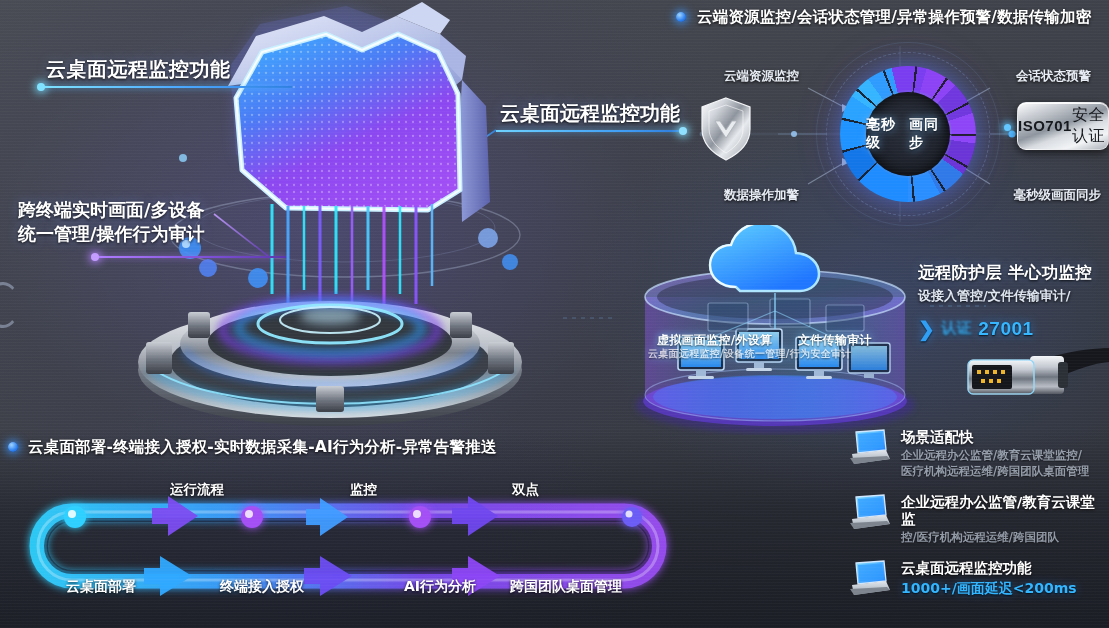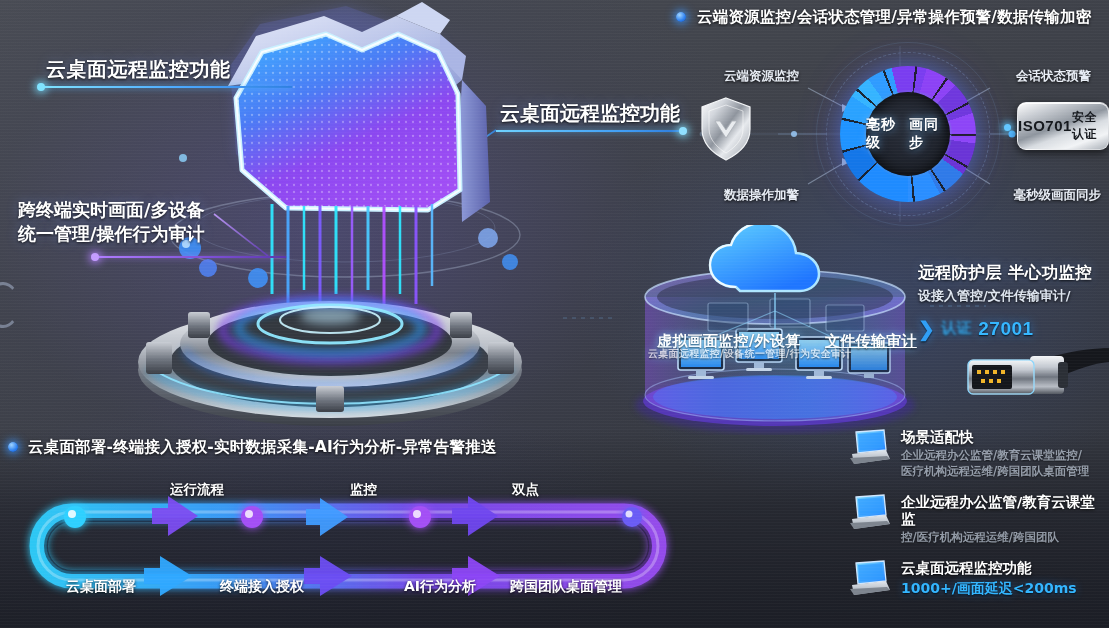--- a/index.html
+++ b/index.html
@@ -142,41 +142,41 @@
   #shield{ position:absolute; left:8px; top:52px; width:56px; height:66px; }
   
   #iso-badge{
     position:absolute; right:0px; top:58px; width:92px; height:48px; border-radius:9px;
     background:linear-gradient(160deg,#fdfdfd 0%, #c9cdd3 22%, #8e959e 48%, #d8dce1 62%, #f2f4f6 80%, #a8aeb6 100%);
     box-shadow:0 3px 8px rgba(0,0,0,.6), inset 0 1px 0 rgba(255,255,255,.9);
     display:flex; align-items:center; justify-content:center;
     border:1px solid rgba(255,255,255,.55);
   }
   #iso-badge .l1{ font-size:15px; font-weight:bold; color:#15181d; letter-spacing:.5px; line-height:1.05; }
-  #iso-badge .l2{ font-size:12px; font-weight:bold; color:#15181d; letter-spacing:.5px; }
+  #iso-badge .l2{ font-size:16px; font-weight:normal; color:#15181d; letter-spacing:.5px; }
   #iso-badge .dot{
     position:absolute; left:-14px; top:21px; width:7px;height:7px;border-radius:50%;
     background:#62c7ff; box-shadow:0 0 7px 2px rgba(90,200,255,.85);
   }
 
   
   #cloud-scene{ position:absolute; left:110px; top:-6px; width:460px; height:440px; }
 
   
   #platform{ position:absolute; left:130px; top:258px; width:400px; height:175px; }
 
   
   #glass{ position:absolute; left:620px; top:225px; width:310px; height:210px; }
   .glass-txt{
-    position:absolute; color:#ffffff; font-weight:bold; font-size:15px;
+    position:absolute; color:#ffffff; font-weight:bold; font-size:12px;
     text-shadow:0 0 8px rgba(120,200,255,.95), 0 1px 2px rgba(0,0,0,.9);
     white-space:nowrap; letter-spacing:.3px;
   }
   #gt1{ left:37px; top:107px; }
-  #gt2{ left:205px; top:107px;text-decoration:underline; }
+  #gt2{ left:178px; top:107px; }
   #gt3{ left:28px; top:122px; font-size:10px; opacity:.72; filter:blur(.5px); }
 
   
   #rt-block{ position:absolute; left:918px; top:262px; width:190px; }
   #rt-block .title{
     color:#fff; font-weight:bold; font-size:16.5px; letter-spacing:.3px;
     text-shadow:0 1px 3px rgba(0,0,0,.9), 0 0 10px rgba(120,170,255,.35);
   }
   #rt-block .sub{
     margin-top:3px; color:#dfe6f0; font-size:13px; font-weight:bold; line-height:1.35;

